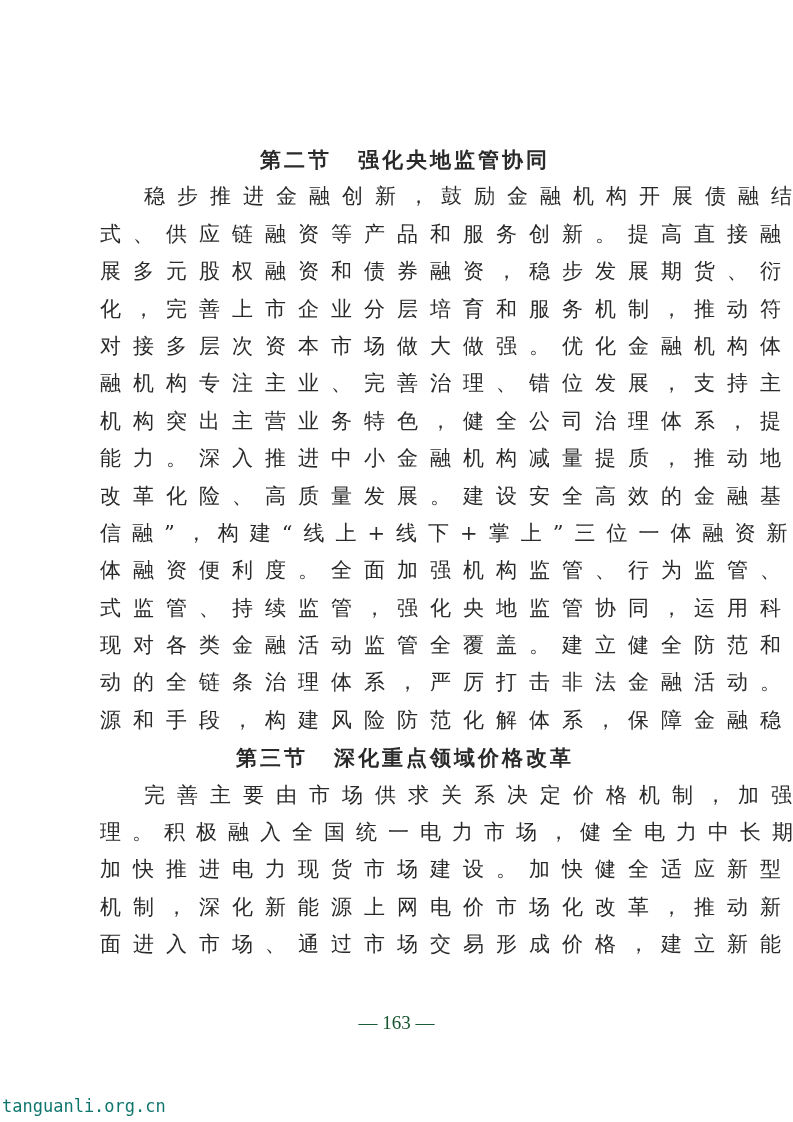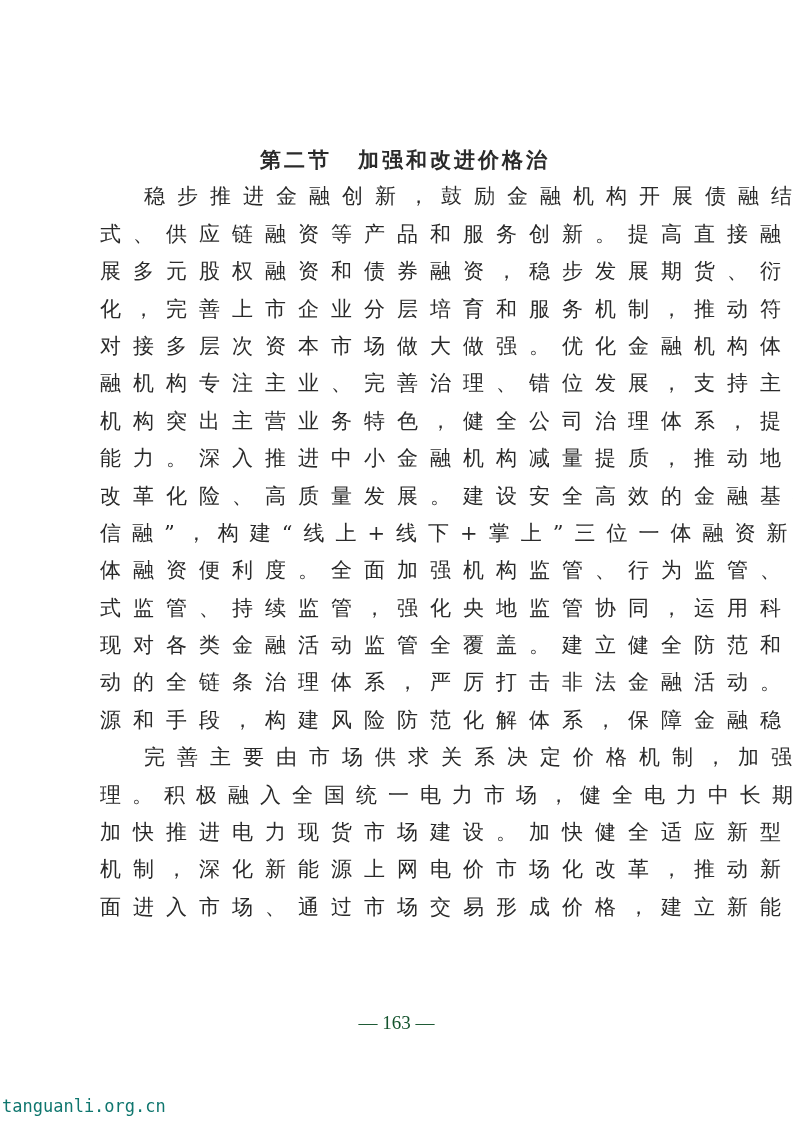--- a/index.html
+++ b/index.html
@@ -15,41 +15,44 @@
   .page-number { position: absolute; top: 1012px; left: 0; width: 793px; text-align: center; font-size: 19px; font-family: "Liberation Serif", serif; color: #14532d; }
   .watermark { position: absolute; left: 2px; top: 1096px; font-size: 17px; font-family: "DejaVu Sans Mono", monospace; color: #0f766e; letter-spacing: 0px; }
 </style>
 </head>
 <body>
 
 <div class="page">
   <div class="content">
 
     <div class="heading">
-      <span>第二节</span><span class="gap"></span><span>加强和改进价格治</span>
+      <span>第二节</span><span class="gap"></span><span>强化央地监管协同</span>
     </div>
 
     <div>
       <div class="line indent">稳步推进金融创新，鼓励金融机构开展债融结合、抵质押模</div>
       <div class="line">式、供应链融资等产品和服务创新。提高直接融资比重，积极发</div>
       <div class="line">展多元股权融资和债券融资，稳步发展期货、衍生品和资产证券</div>
       <div class="line">化，完善上市企业分层培育和服务机制，推动符合条件企业有效</div>
       <div class="line">对接多层次资本市场做大做强。优化金融机构体系，推动各类金</div>
       <div class="line">融机构专注主业、完善治理、错位发展，支持主要地方法人银行</div>
       <div class="line">机构突出主营业务特色，健全公司治理体系，提升服务实体经济</div>
       <div class="line">能力。深入推进中小金融机构减量提质，推动地方中小金融机构</div>
       <div class="line">改革化险、高质量发展。建设安全高效的金融基础设施，推广“龙</div>
       <div class="line tight">信融”，构建“线上+线下+掌上”三位一体融资新模式，提升经营主</div>
       <div class="line">体融资便利度。全面加强机构监管、行为监管、功能监管、穿透</div>
       <div class="line">式监管、持续监管，强化央地监管协同，运用科技赋能监管，实</div>
       <div class="line">现对各类金融活动监管全覆盖。建立健全防范和打击非法金融活</div>
       <div class="line">动的全链条治理体系，严厉打击非法金融活动。丰富风险处置资</div>
       <div class="line">源和手段，构建风险防范化解体系，保障金融稳健运行。</div>
     </div>
 
+    <div class="heading">
+      <span>第三节</span><span class="gap"></span><span>深化重点领域价格改革</span>
+    </div>
 
     <div>
       <div class="line indent">完善主要由市场供求关系决定价格机制，加强和改进价格治</div>
       <div class="line tight">理。积极融入全国统一电力市场，健全电力中长期市场交易规则，</div>
       <div class="line">加快推进电力现货市场建设。加快健全适应新型能源体系的价格</div>
       <div class="line">机制，深化新能源上网电价市场化改革，推动新能源上网电量全</div>
       <div class="line">面进入市场、通过市场交易形成价格，建立新能源可持续发展价</div>
     </div>
   </div>
 

